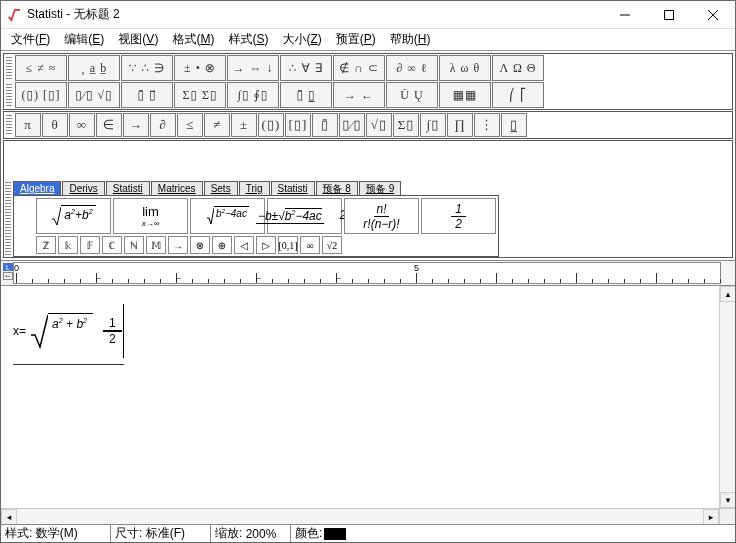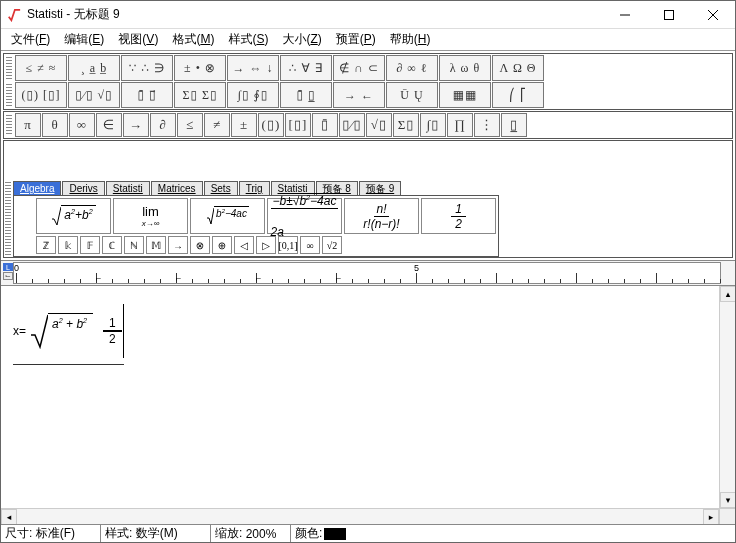--- a/index.html
+++ b/index.html
@@ -56,21 +56,21 @@
 .color-sw{width:22px;height:12px;background:#000;display:inline-block;margin-left:2px;}
 sup{font-size:0.6em;}
 </style>
 </head>
 <body>
 
 <div class="titlebar">
   <svg class="logo" viewBox="0 0 16 16">
       <path d="M2 10 L5 14 L9 2 L15 2" stroke="#d33" stroke-width="2" fill="none"></path>
     </svg>
-  <div class="title"><span>Statisti</span> - <span>无标题 9</span></div>
+  <div class="title"><span>Statisti</span> - <span>无标题 2</span></div>
   <div class="winbtns">
     <div class="winbtn">
         <svg width="10" height="10">
           <line x1="0" y1="5" x2="10" y2="5" stroke="#000"></line>
         </svg>
       </div>
     <div class="winbtn">
         <svg width="10" height="10">
           <rect x="0.5" y="0.5" width="9" height="9" stroke="#000" fill="none"></rect>
         </svg>
@@ -181,21 +181,21 @@
               </div>
               <div class="tpl tpl-big">
                 <span style="display:inline-flex;align-items:flex-start;">
                   <svg width="8" height="20">
                     <path d="M1 12 L3 12 L5 18 L8 2" stroke="#000" fill="none"></path>
                   </svg>
                   <span style="border-top:1px solid #000;padding:1px 2px;font-style:italic;font-size:10px;">b<sup>2</sup>−4ac</span>
                 </span>
               </div>
               <div class="tpl tpl-big">
-                <span style="display:flex;flex-direction:column;align-items:flex-start;font-size:9px;gap:16px;">
+                <span style="display:flex;flex-direction:row;align-items:flex-start;font-size:9px;gap:16px;">
                   <span style="border-bottom:1px solid #000;padding:0 2px;font-style:italic;">−b±√<span style="border-top:1px solid #000;">b<sup>2</sup>−4ac</span></span>
                   <span style="font-style:italic;">2a</span>
                 </span>
               </div>
               <div class="tpl tpl-big">
                 <span style="display:flex;flex-direction:column;align-items:center;font-size:10px;font-style:italic;">
                   <span style="border-bottom:1px solid #000;padding:0 2px;">n!</span>
                   <span>r!(n−r)!</span>
                 </span>
               </div>
@@ -313,20 +313,20 @@
   </div>
 </div>
 <div class="hscroll">
   <div class="sbtn">◂</div>
   <div class="track"></div>
   <div class="sbtn">▸</div>
   <div style="width:16px;border-left:1px solid #ccc;"></div>
 </div>
 
 <div class="statusbar">
+  <div class="status-seg" style="width:110px;"><span>样式:</span>&nbsp;<span>数学(M)</span></div>
   <div class="status-seg" style="width:100px;"><span>尺寸:</span>&nbsp;<span>标准(F)</span></div>
-  <div class="status-seg" style="width:110px;"><span>样式:</span>&nbsp;<span>数学(M)</span></div>
   <div class="status-seg" style="width:80px;"><span>缩放:</span>&nbsp;<span>200%</span></div>
   <div class="status-seg" style="flex:1;border-right:none;">
       <span>颜色:</span>
       <span class="color-sw"></span>
     </div>
 </div>
 
 </body></html>

